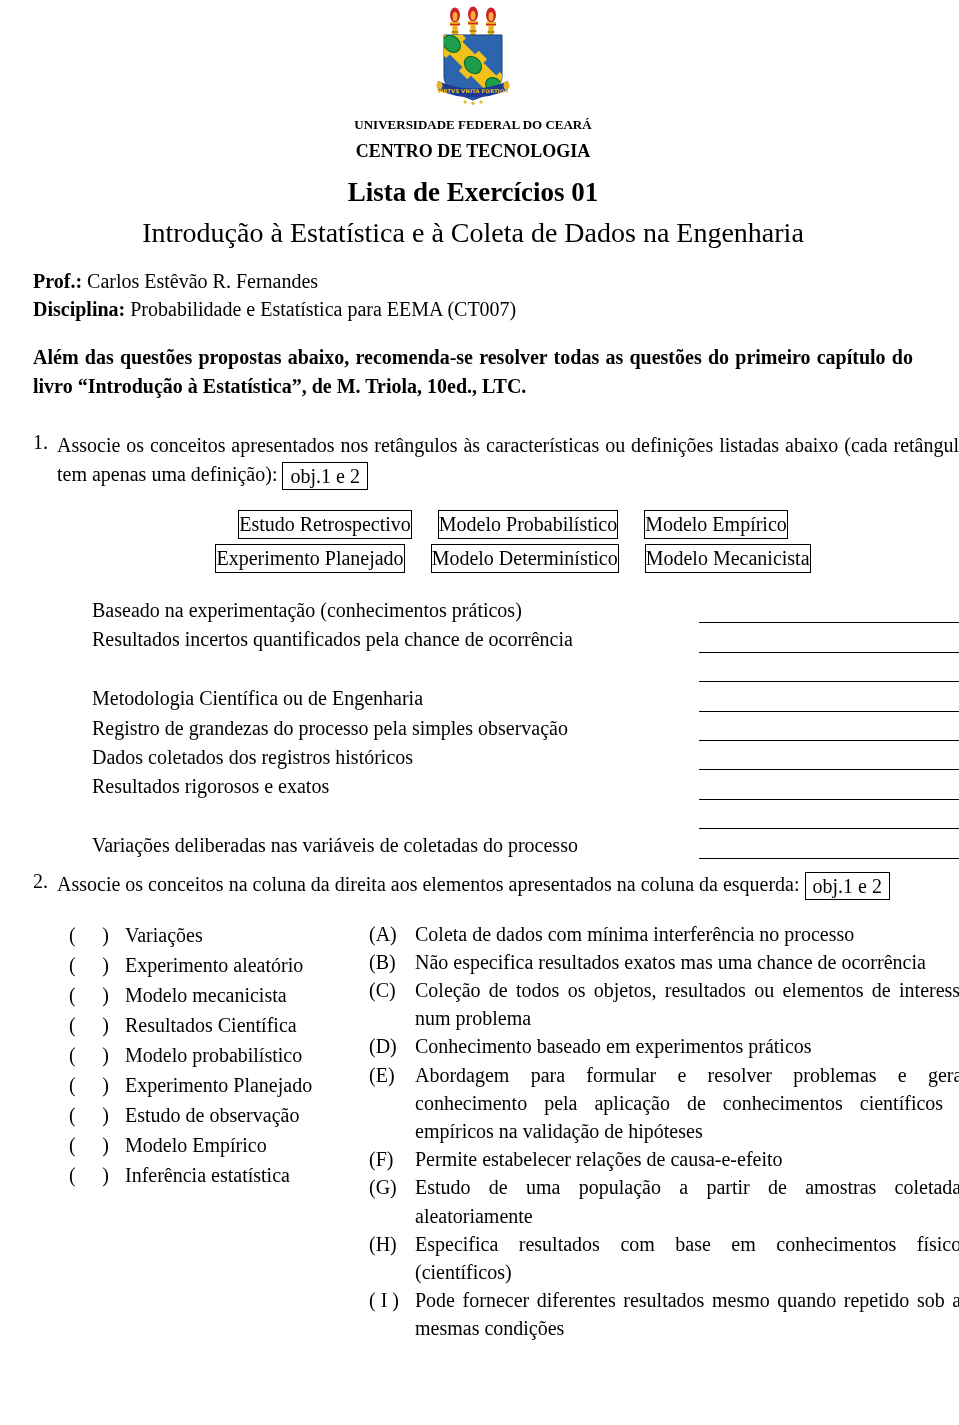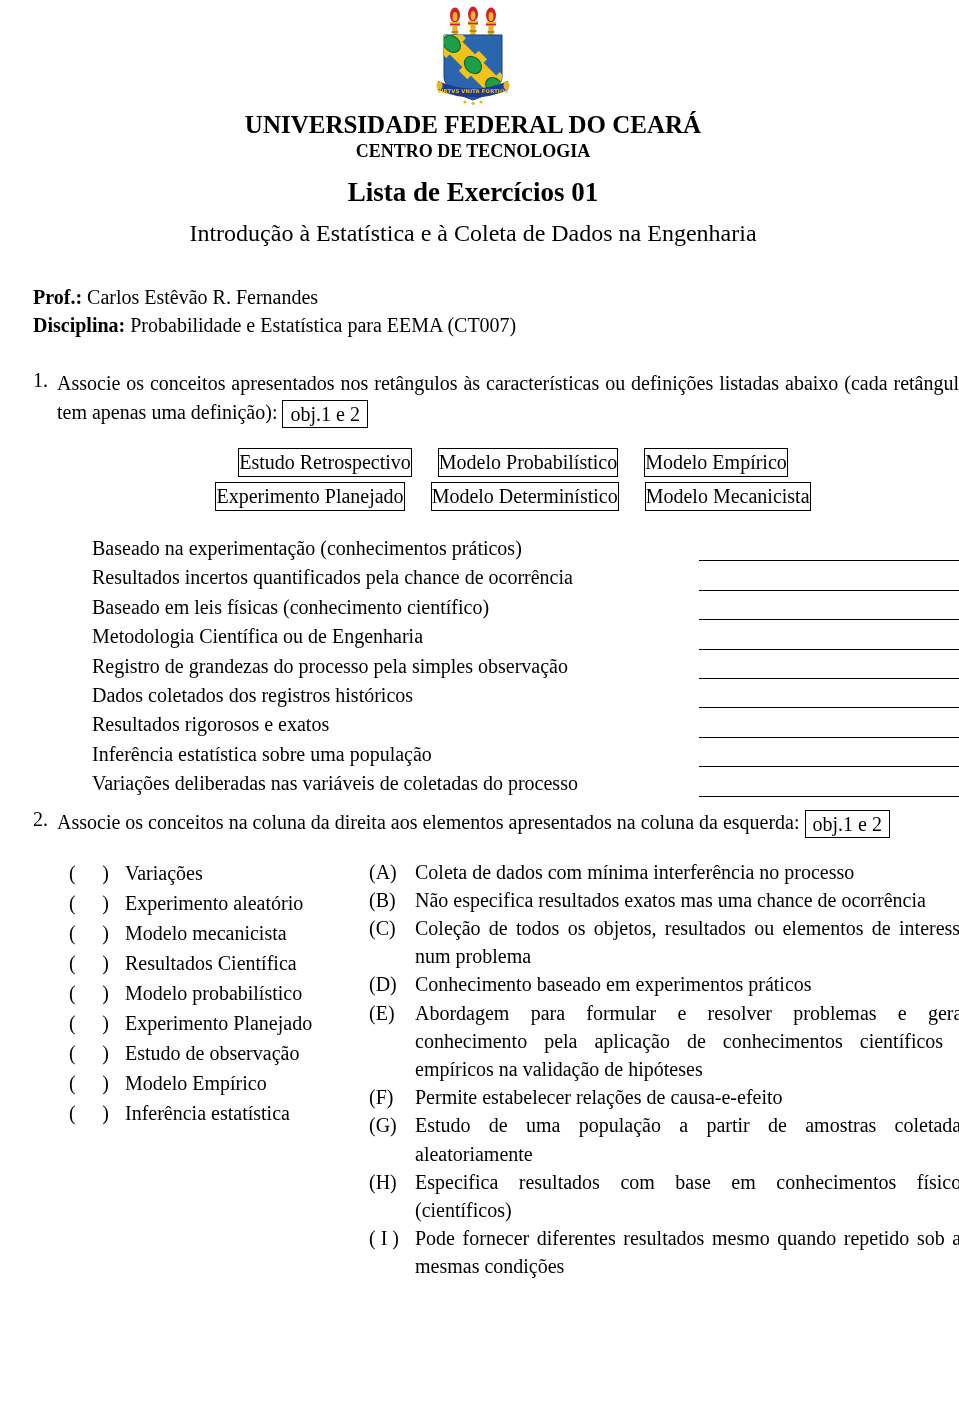--- a/index.html
+++ b/index.html
@@ -6,26 +6,26 @@
   body { margin: 0; background: #ffffff; }
   .page {
     width: 959px; height: 1425px; overflow: hidden; background: #fff;
     font-family: "Liberation Serif", "DejaVu Serif", serif;
     font-size: 20px; color: #000;
   }
   .content { margin-left: 33px; width: 880px; }
   .head { text-align: center; padding-top: 5px; }
   .logo { display: block; margin: 0 auto; }
   .motto-text { font-family: "DejaVu Sans", sans-serif; font-size: 5.2px; font-weight: bold; letter-spacing: .2px; }
-  .university { margin-top: 8px; font-weight: bold; font-size: 25px; line-height: 23px; }
+  .university { margin-top: 8px; font-weight: bold; font-size: 13px; line-height: 23px; }
   .center-name { font-weight: bold; font-size: 18px; line-height: 23px; margin-top: 4px; }
   .doc-title { font-weight: bold; font-size: 27px; line-height: 38px; margin-top: 10px; }
-  .doc-subtitle { font-size: 24px; line-height: 28px; margin-top: 8px; }
-
-  .info { margin-top: 36px; line-height: 28px; }
+  .doc-subtitle { font-size: 28px; line-height: 28px; margin-top: 8px; }
+
+  .info { margin-top: 20px; line-height: 28px; }
   .info b { font-weight: bold; }
   .notice { margin-top: 20px; font-weight: bold; line-height: 29px; text-align: justify; }
 
   .q { display: flex; }
   .q-num { flex: none; width: 24px; }
   .q-body { flex: 1; }
   .q-text { margin: 0; line-height: 29px; text-align: justify; }
   .q1 { margin-top: 30px; }
   .badge {
     display: inline-block; border: 1.5px solid #000; padding: 0 7px;
@@ -111,20 +111,21 @@
       <div class="center-name">CENTRO DE TECNOLOGIA</div>
       <div class="doc-title">Lista de Exercícios 01</div>
       <div class="doc-subtitle">Introdução à Estatística e à Coleta de Dados na Engenharia</div>
     </div>
 
     <div class="info">
       <div><b>Prof.:</b> <span>Carlos Estêvão R. Fernandes</span></div>
       <div><b>Disciplina:</b> <span>Probabilidade e Estatística para EEMA (CT007)</span></div>
     </div>
 
+    <p class="notice">Além das questões propostas abaixo, recomenda-se resolver todas as questões do primeiro capítulo do livro “Introdução à Estatística”, de M. Triola, 10ed., LTC.</p>
 
     <div class="q q1">
       <div class="q-num">1.</div>
       <div class="q-body">
         <p class="q-text"><span>Associe os conceitos apresentados nos retângulos às características ou definições listadas abaixo (cada retângulo tem apenas uma definição):</span> <span class="badge">obj.1 e 2</span></p>
 
         <div class="box-rows">
           <div class="box-row">
 
           <div class="concept-box">Estudo Retrospectivo</div>
@@ -145,21 +146,20 @@
               <div class="def-label">Baseado na experimentação (conhecimentos práticos)</div>
               <div class="def-line"></div>
             </div>
 
             <div class="def-row">
               <div class="def-label">Resultados incertos quantificados pela chance de ocorrência</div>
               <div class="def-line"></div>
             </div>
 
             <div class="def-row">
-              <div class="def-label">Baseado em leis físicas (conhecimento científico)</div>
               <div class="def-line"></div>
             </div>
 
             <div class="def-row">
               <div class="def-label">Metodologia Científica ou de Engenharia</div>
               <div class="def-line"></div>
             </div>
 
             <div class="def-row">
               <div class="def-label">Registro de grandezas do processo pela simples observação</div>
@@ -170,21 +170,20 @@
               <div class="def-label">Dados coletados dos registros históricos</div>
               <div class="def-line"></div>
             </div>
 
             <div class="def-row">
               <div class="def-label">Resultados rigorosos e exatos</div>
               <div class="def-line"></div>
             </div>
 
             <div class="def-row">
-              <div class="def-label">Inferência estatística sobre uma população</div>
               <div class="def-line"></div>
             </div>
 
             <div class="def-row">
               <div class="def-label">Variações deliberadas nas variáveis de coletadas do processo</div>
               <div class="def-line"></div>
             </div>
           </div>
       </div>
     </div>

